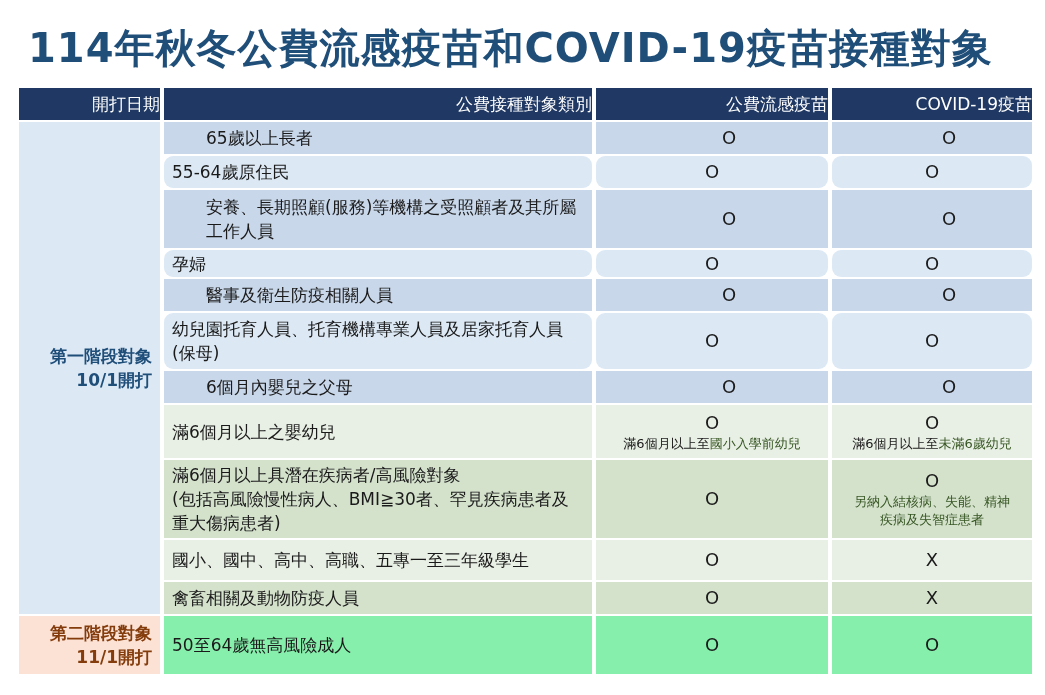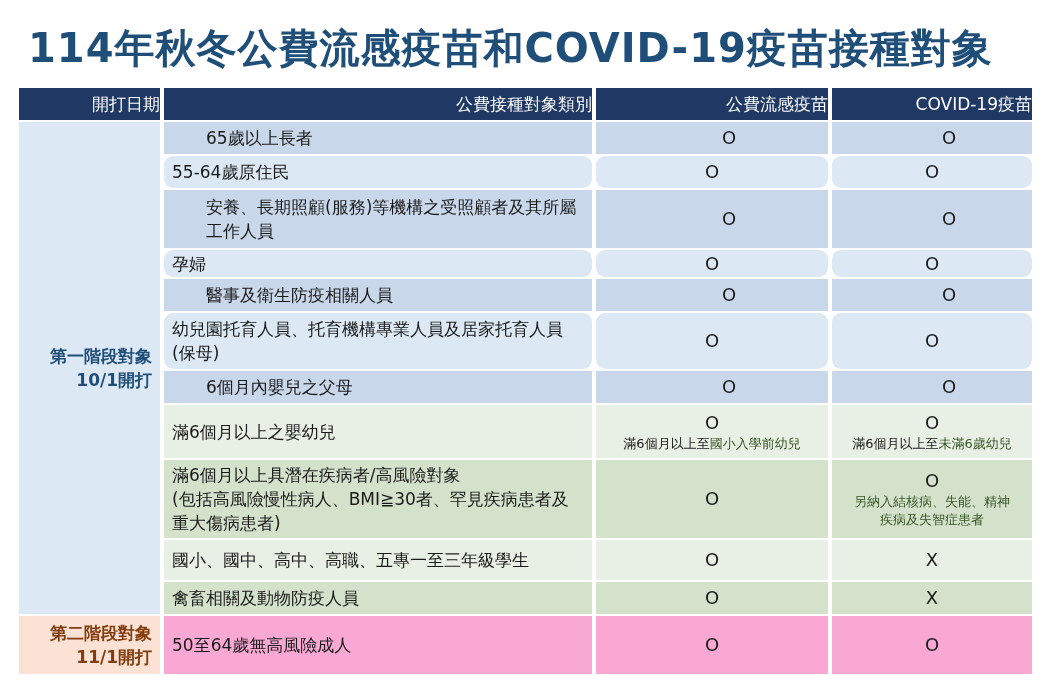--- a/index.html
+++ b/index.html
@@ -27,21 +27,21 @@
   td.mark { text-align: center; font-size: 18px; }
   td.date {
     text-align: right; font-weight: bold; font-size: 17px; line-height: 24px;
   }
   .phase1 { background: #dce9f5; color: #1f4e79; }
   .phase2 { background: #fbe2d5; color: #843c0c; }
   .b-dark td.cat, .b-dark td.mark { background: #c9d7ea; padding-left: 42px; }
   .b-light td.cat, .b-light td.mark { background: #dce9f5; border-radius: 9px; }
   .g-light td.cat, .g-light td.mark { background: #e8efe4; }
   .g-dark td.cat, .g-dark td.mark { background: #d4e2cc; }
-  .o-row td.cat, .o-row td.mark { background: #f9a8d4; }
+  .o-row td.cat, .o-row td.mark { background: #86efac; }
   .note { display: block; font-size: 13px; line-height: 18px; color: #1a1a1a; }
   .note .hl { color: #375623; }
   .note.green { color: #375623; }
 </style>
 </head>
 <body>
 
 <div class="title">114年秋冬公費流感疫苗和COVID-19疫苗接種對象</div>
 
 <table class="grid">

